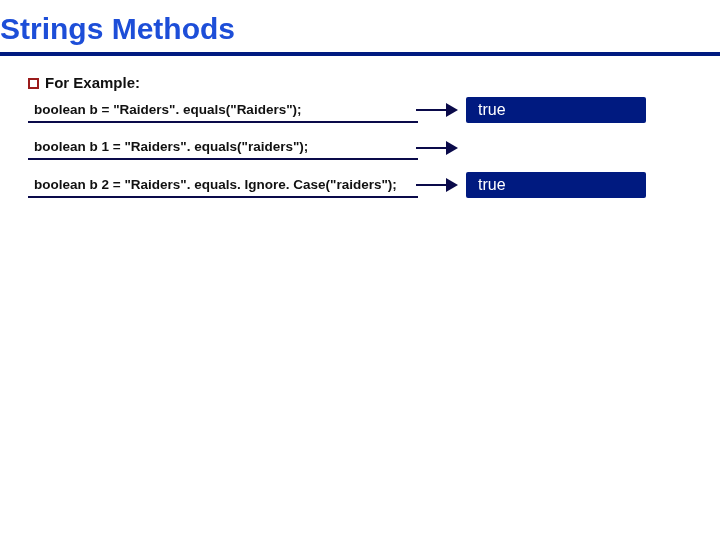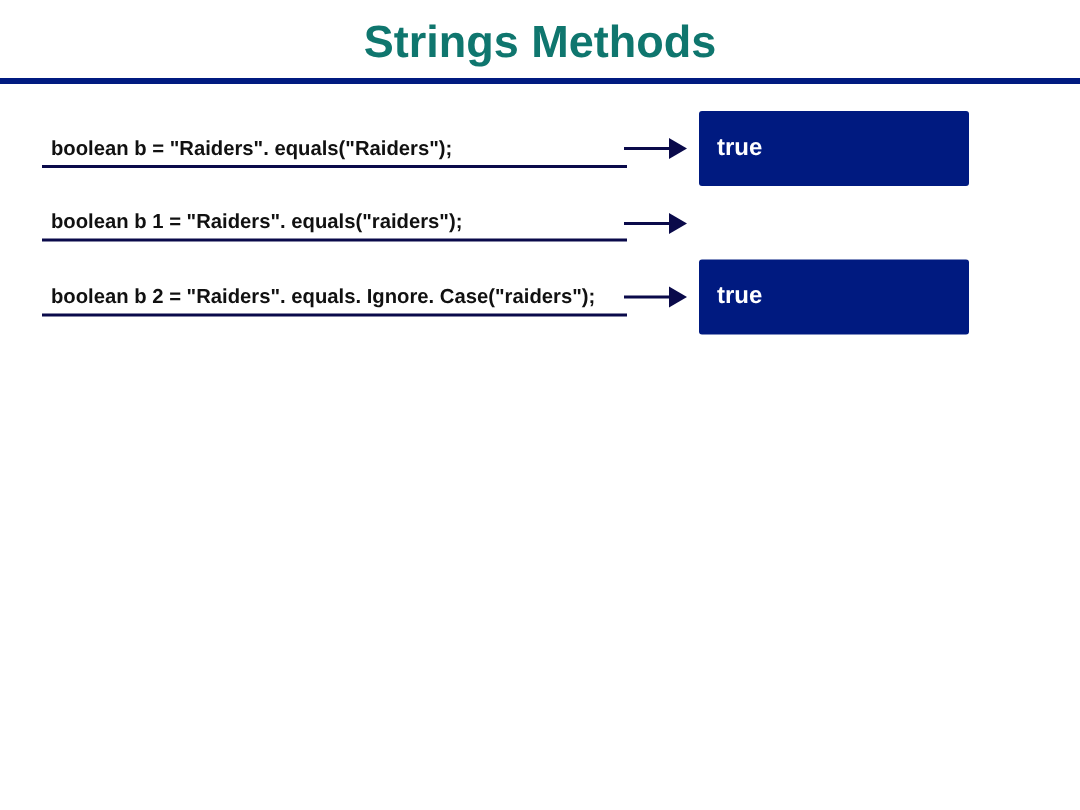--- a/index.html
+++ b/index.html
@@ -5,24 +5,23 @@
     * { margin: 0; padding: 0; box-sizing: border-box; }
     body {
       width: 720px;
       height: 540px;
       background: #fff;
       font-family: Arial, sans-serif;
       position: relative;
       overflow: hidden;
     }
     .title {
-      text-align: center;
       font-size: 30px;
       font-weight: bold;
-      color: #0f766e;
+      color: #1d4ed8;
       padding-top: 12px;
       padding-bottom: 6px;
     }
     .rule {
       height: 4px;
       background: #001a80;
       margin: 0 0 18px 0;
     }
     .content {
       padding: 0 28px;
@@ -88,33 +87,36 @@
       border-left: 12px solid #0a0a4a;
       border-top: 7px solid transparent;
       border-bottom: 7px solid transparent;
       transform: translateY(-50%);
     }
     .result {
       flex: 0 0 180px;
       background: #001a80;
       color: #fff;
       font-size: 16px;
-      font-weight: bold;
-      padding: 16px 12px;
+      font-weight: normal;
+      padding: 4px 12px;
       border-radius: 2px;
     }
   </style>
 </head>
 <body>
 
 <div class="title">Strings Methods</div>
 <div class="rule"></div>
 
 <div class="content">
 
+  <div class="example-head">
+    <span class="bullet"></span><span>For Example:</span>
+  </div>
 
   <div class="row">
     <div class="code-box">boolean b = "Raiders". equals("Raiders");</div>
     <div class="arrow">
         <div class="line"></div>
         <div class="head"></div>
       </div>
     <div class="result">true</div>
   </div>
 

